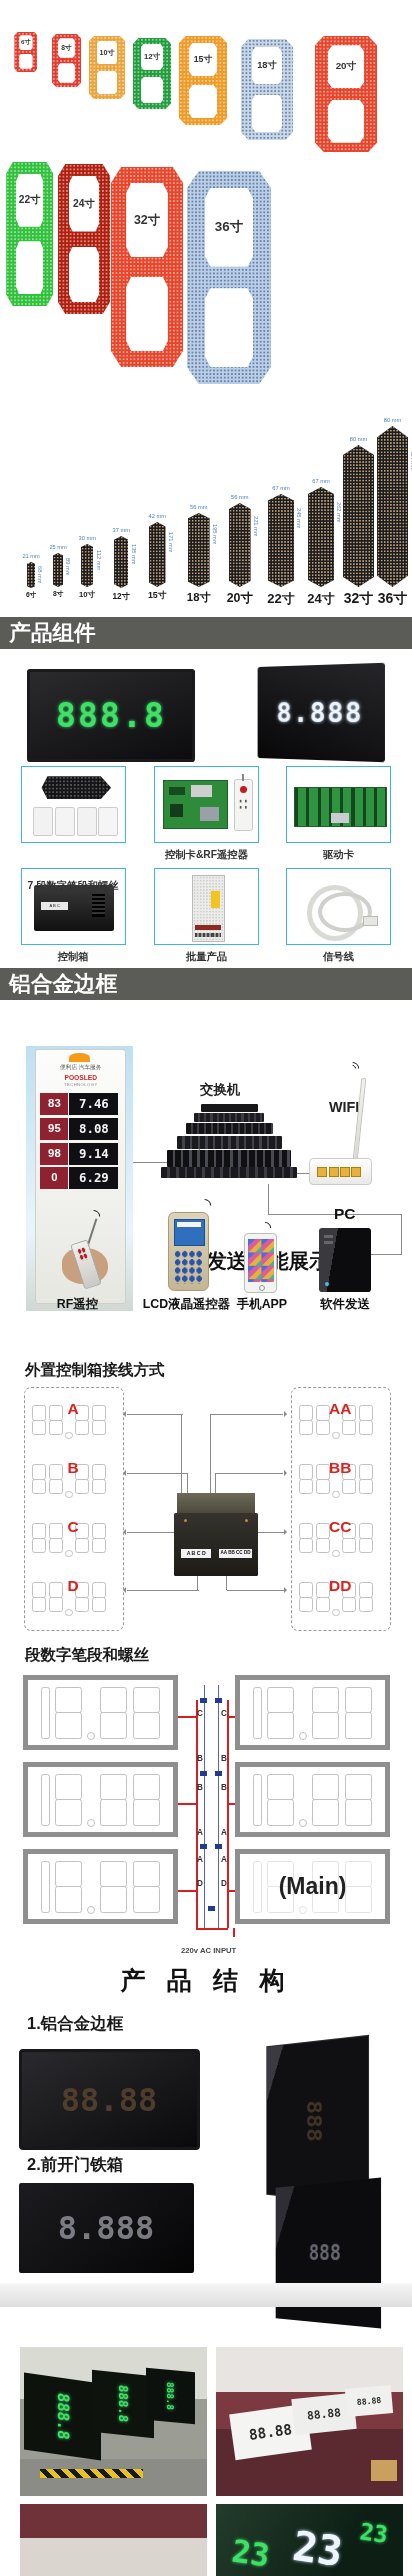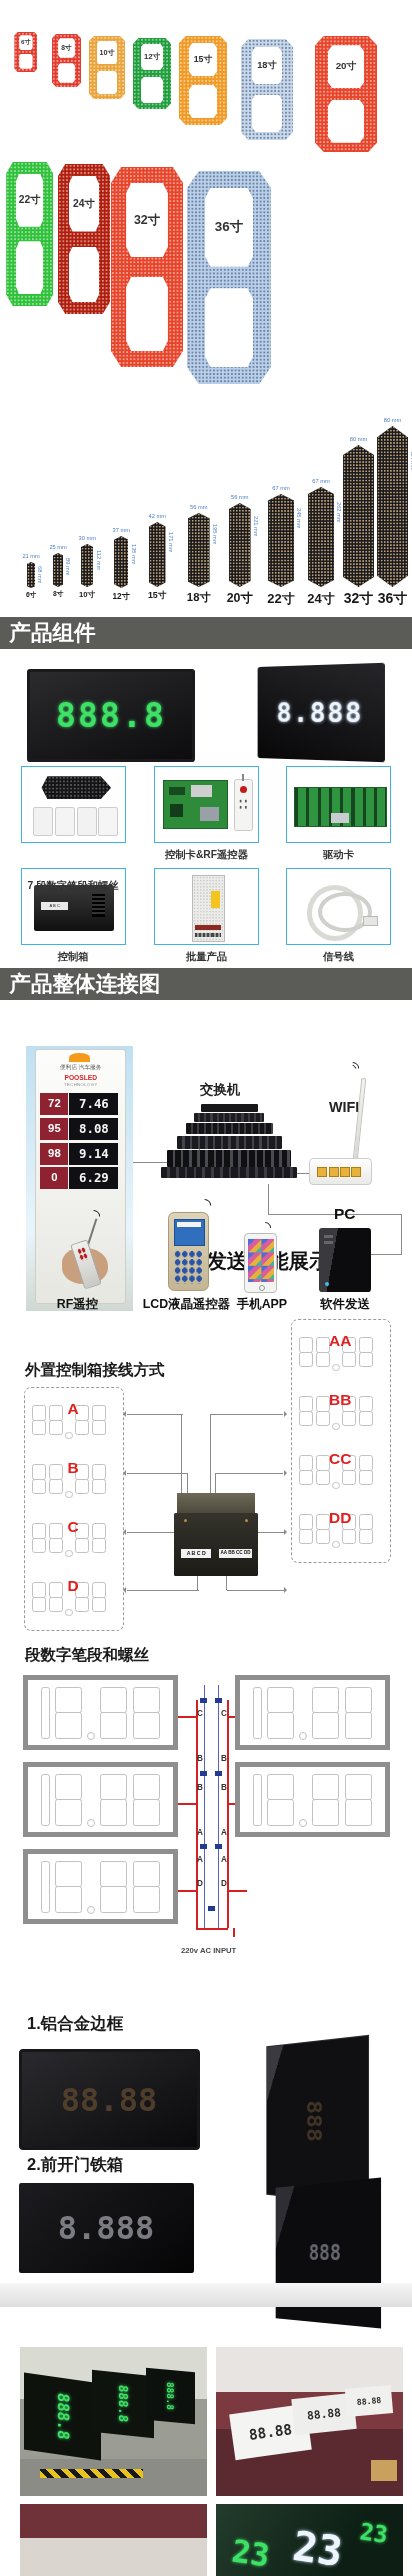--- a/index.html
+++ b/index.html
@@ -253,40 +253,40 @@
     <div class="abs" style="left:76px;top:47px;width:13.4px;height:8.2px;background:#e6e6e3;border:0.5px solid #b9b9b6;"></div>
   </div>
 
   <div class="ccap" style="left:20.6px;top:848px;width:105px;margin-top:31px;">7 段数字笔段和螺丝</div>
   <div class="ccap" style="left:154px;top:848px;width:105px;">控制卡&amp;RF遥控器</div>
   <div class="ccap" style="left:286px;top:848px;width:105px;">驱动卡</div>
   <div class="ccap" style="left:20.6px;top:950px;width:105px;">控制箱</div>
   <div class="ccap" style="left:154px;top:950px;width:105px;">批量产品</div>
   <div class="ccap" style="left:286px;top:950px;width:105px;">信号线</div>
 
-  <div class="hdr h62" style="top:968px;">产品整体连接图</div>
+  <div class="hdr h62" style="top:968px;">铝合金边框</div>
 
   <div class="wire" style="left:133px;top:1162px;width:67px;height:1px;"></div>
   <div class="wire" style="left:199px;top:1149px;width:1px;height:14.4px;"></div>
   <div class="wire" style="left:241px;top:1173px;width:88px;height:1px;"></div>
   <div class="wire" style="left:328px;top:1160px;width:1px;height:13.4px;"></div>
   <div class="wire" style="left:268px;top:1184px;width:1px;height:31px;"></div>
   <div class="wire" style="left:268px;top:1214px;width:133px;height:1px;"></div>
   <div class="wire" style="left:401px;top:1214px;width:1px;height:41px;"></div>
   <div class="wire" style="left:361px;top:1254px;width:41px;height:1px;"></div>
 
   <div class="ph" style="left:26px;top:1046px;width:107px;height:265px;background:linear-gradient(#bfe0f2,#e9f5fb 70%,#cfd8d2);">
     <div class="abs" style="left:9.3px;top:3.1px;width:89px;height:253px;background:linear-gradient(#fdfdfb,#e7e7e2);border:1px solid #cfcfc8;border-radius:3.1px;">
       <div class="abs" style="left:33px;top:3.1px;width:20.6px;height:9.3px;background:#f49b1b;border-radius:50% 50% 0 0;"></div>
       <div class="abs" style="left:0;top:14.4px;width:100%;text-align:center;font-size:5.7px;color:#555;">便利店  汽车服务</div>
       <div class="abs" style="left:0;top:24px;width:100%;text-align:center;font-size:6.7px;font-weight:bold;color:#d8242a;">POOSLED</div>
       <div class="abs" style="left:0;top:32px;width:100%;text-align:center;font-size:4.1px;color:#888;letter-spacing:0.5px;">TECHNOLOGY</div>
 
       <div class="abs" style="left:4.1px;top:43px;width:78px;height:21.6px;">
-          <div class="abs" style="left:0;top:0;width:28px;height:21.6px;background:#8e2230;color:#fff;font-weight:bold;font-size:11.3px;text-align:center;line-height:21.6px;">72</div>
+          <div class="abs" style="left:0;top:0;width:28px;height:21.6px;background:#8e2230;color:#fff;font-weight:bold;font-size:11.3px;text-align:center;line-height:21.6px;">83</div>
           <div class="abs" style="left:29px;top:0;width:49px;height:21.6px;background:#101014;color:#f4f4f4;font-family:'DejaVu Sans Mono',monospace;font-weight:bold;font-size:12.4px;text-align:center;line-height:21.6px;">7.46</div>
         </div>
       <div class="abs" style="left:4.1px;top:68px;width:78px;height:21.6px;">
           <div class="abs" style="left:0;top:0;width:28px;height:21.6px;background:#8e2230;color:#fff;font-weight:bold;font-size:11.3px;text-align:center;line-height:21.6px;">95</div>
           <div class="abs" style="left:29px;top:0;width:49px;height:21.6px;background:#101014;color:#f4f4f4;font-family:'DejaVu Sans Mono',monospace;font-weight:bold;font-size:12.4px;text-align:center;line-height:21.6px;">8.08</div>
         </div>
       <div class="abs" style="left:4.1px;top:93px;width:78px;height:39px;">
           <div class="abs" style="left:0;top:0;width:28px;height:21.6px;background:#8e2230;color:#fff;font-weight:bold;font-size:11.3px;text-align:center;line-height:21.6px;">98</div>
           <div class="abs" style="left:29px;top:0;width:49px;height:21.6px;background:#101014;color:#f4f4f4;font-family:'DejaVu Sans Mono',monospace;font-weight:bold;font-size:12.4px;text-align:center;line-height:21.6px;">9.14</div>
         </div>
@@ -469,21 +469,21 @@
           <s></s>
         </b>
         <b class="od" style="width:14px;height:30px;">
           <s></s>
           <s></s>
         </b>
         <span class="glabel" style="font-size:15.5px;top:2.1px;">D</span>
       </div>
   </div>
 
-  <div class="dashpanel" style="left:291px;top:1319px;width:98px;height:242px;">
+  <div class="dashpanel" style="left:291px;top:1387px;width:98px;height:242px;">
     <div class="dgroup" style="left:7.2px;top:10.3px;width:82px;height:44px;">
         <b class="od" style="width:14px;height:30px;">
           <s></s>
           <s></s>
         </b>
         <b class="od" style="width:14px;height:30px;">
           <s></s>
           <s></s>
         </b>
         <span class="ddot" style="width:5.2px;height:5.2px;margin-bottom:3.1px;"></span>
@@ -697,21 +697,43 @@
         <b class="od">
           <s></s>
           <s></s>
         </b>
         <b class="od">
           <s></s>
           <s></s>
         </b>
       </div>
     </div>
-
+  <div class="ipanel" style="left:235px;top:1849px;">
+      <div class="bigrow">
+        <b class="od one" style="height:52px;">
+          <s></s>
+        </b>
+        <b class="od">
+          <s></s>
+          <s></s>
+        </b>
+        <span class="ddot" style="width:6.2px;height:6.2px;margin-bottom:5.2px;"></span>
+        <b class="od">
+          <s></s>
+          <s></s>
+        </b>
+        <b class="od">
+          <s></s>
+          <s></s>
+        </b>
+      </div>
+    <div class="abs" style="left:0;top:0;width:100%;height:100%;display:flex;align-items:center;justify-content:center;font-size:23px;font-weight:bold;color:#222;background:rgba(255,255,255,.55);">(Main)</div>
+  </div>
+
+  <div class="abs" style="left:0;top:1964px;width:412px;text-align:center;font-size:25px;font-weight:bold;color:#111;letter-spacing:7.2px;">产 品 结 构</div>
   <div class="subt" style="left:27px;top:2013px;font-size:16.5px;">1.铝合金边框</div>
 
   <div class="ph" style="left:18.5px;top:2049px;width:175px;height:95px;background:linear-gradient(150deg,#2a2a2e,#0a0a0c);border:3.6px solid #17171a;border-radius:4.1px;display:flex;align-items:center;justify-content:center;">
     <span class="unlit" style="font-size:32px;color:#56422e;opacity:.9;">88.88</span>
   </div>
   <div class="ph" style="left:255px;top:2041px;width:116px;height:157px;background:linear-gradient(110deg,#3a3a40 0 12%,#101013 12%);transform:perspective(412px) rotateY(-30deg);border:1.5px solid #2b2b30;display:flex;align-items:center;justify-content:center;">
     <span class="unlit" style="font-size:23px;color:#4a3a2a;transform:rotate(90deg);opacity:.85;">888</span>
   </div>
 
   <div class="subt" style="left:27px;top:2154px;font-size:16.5px;">2.前开门铁箱</div>

